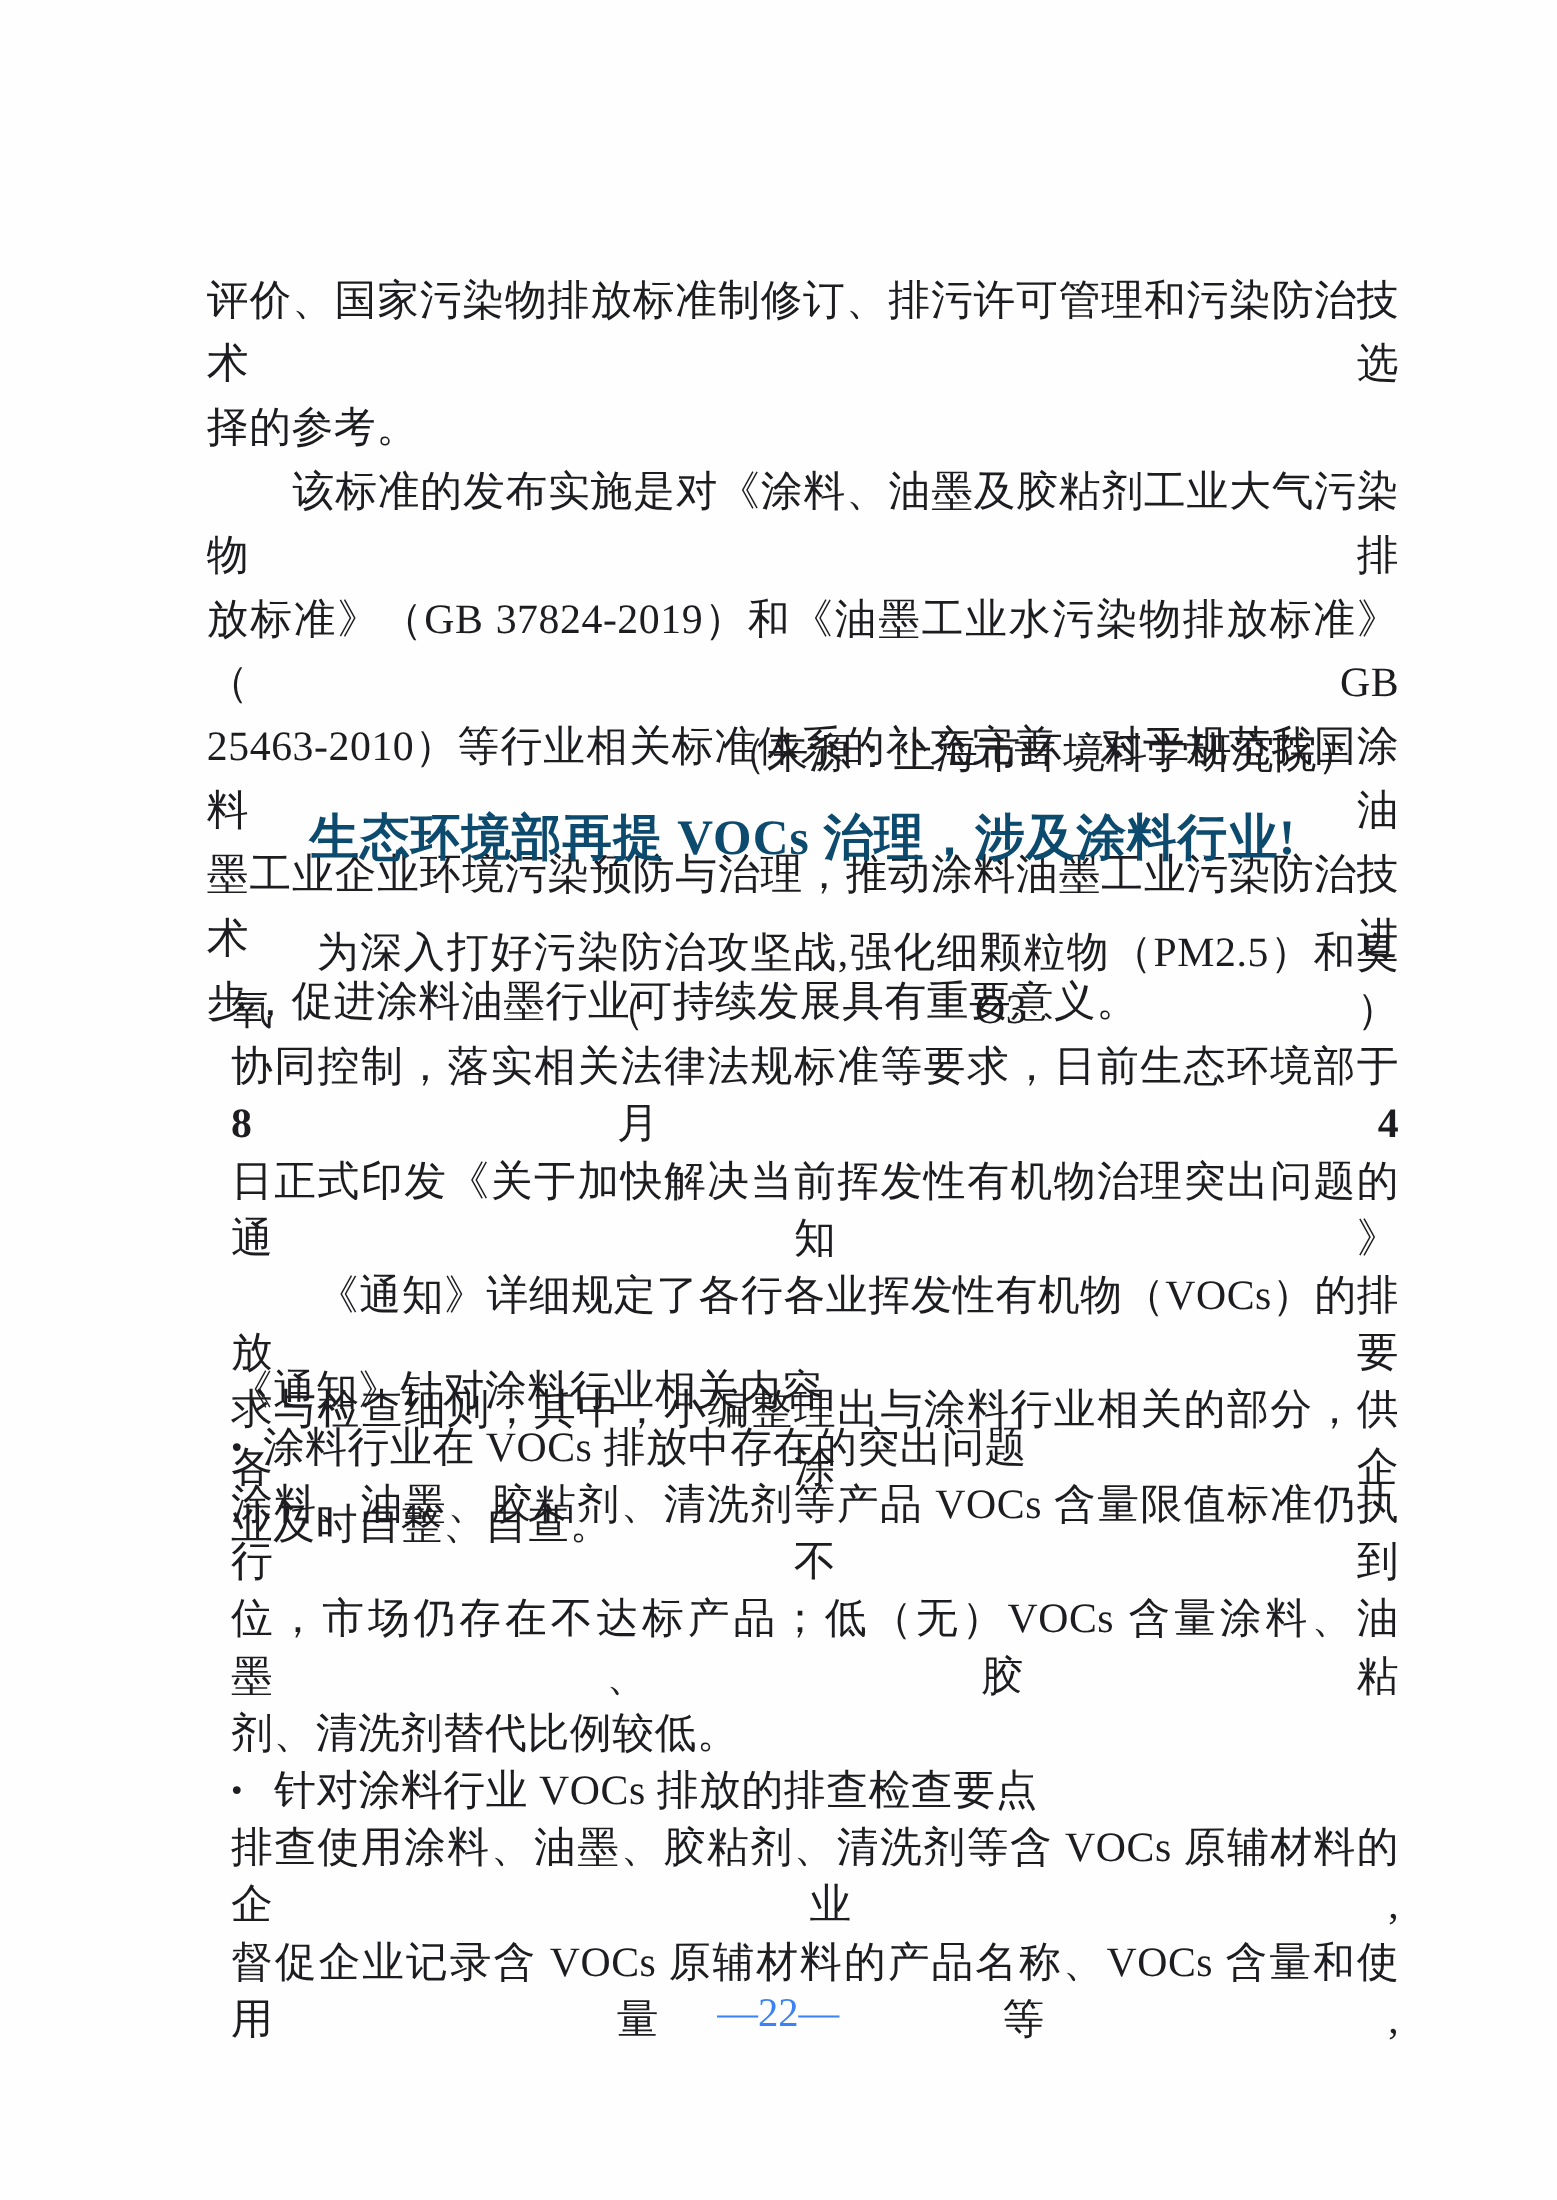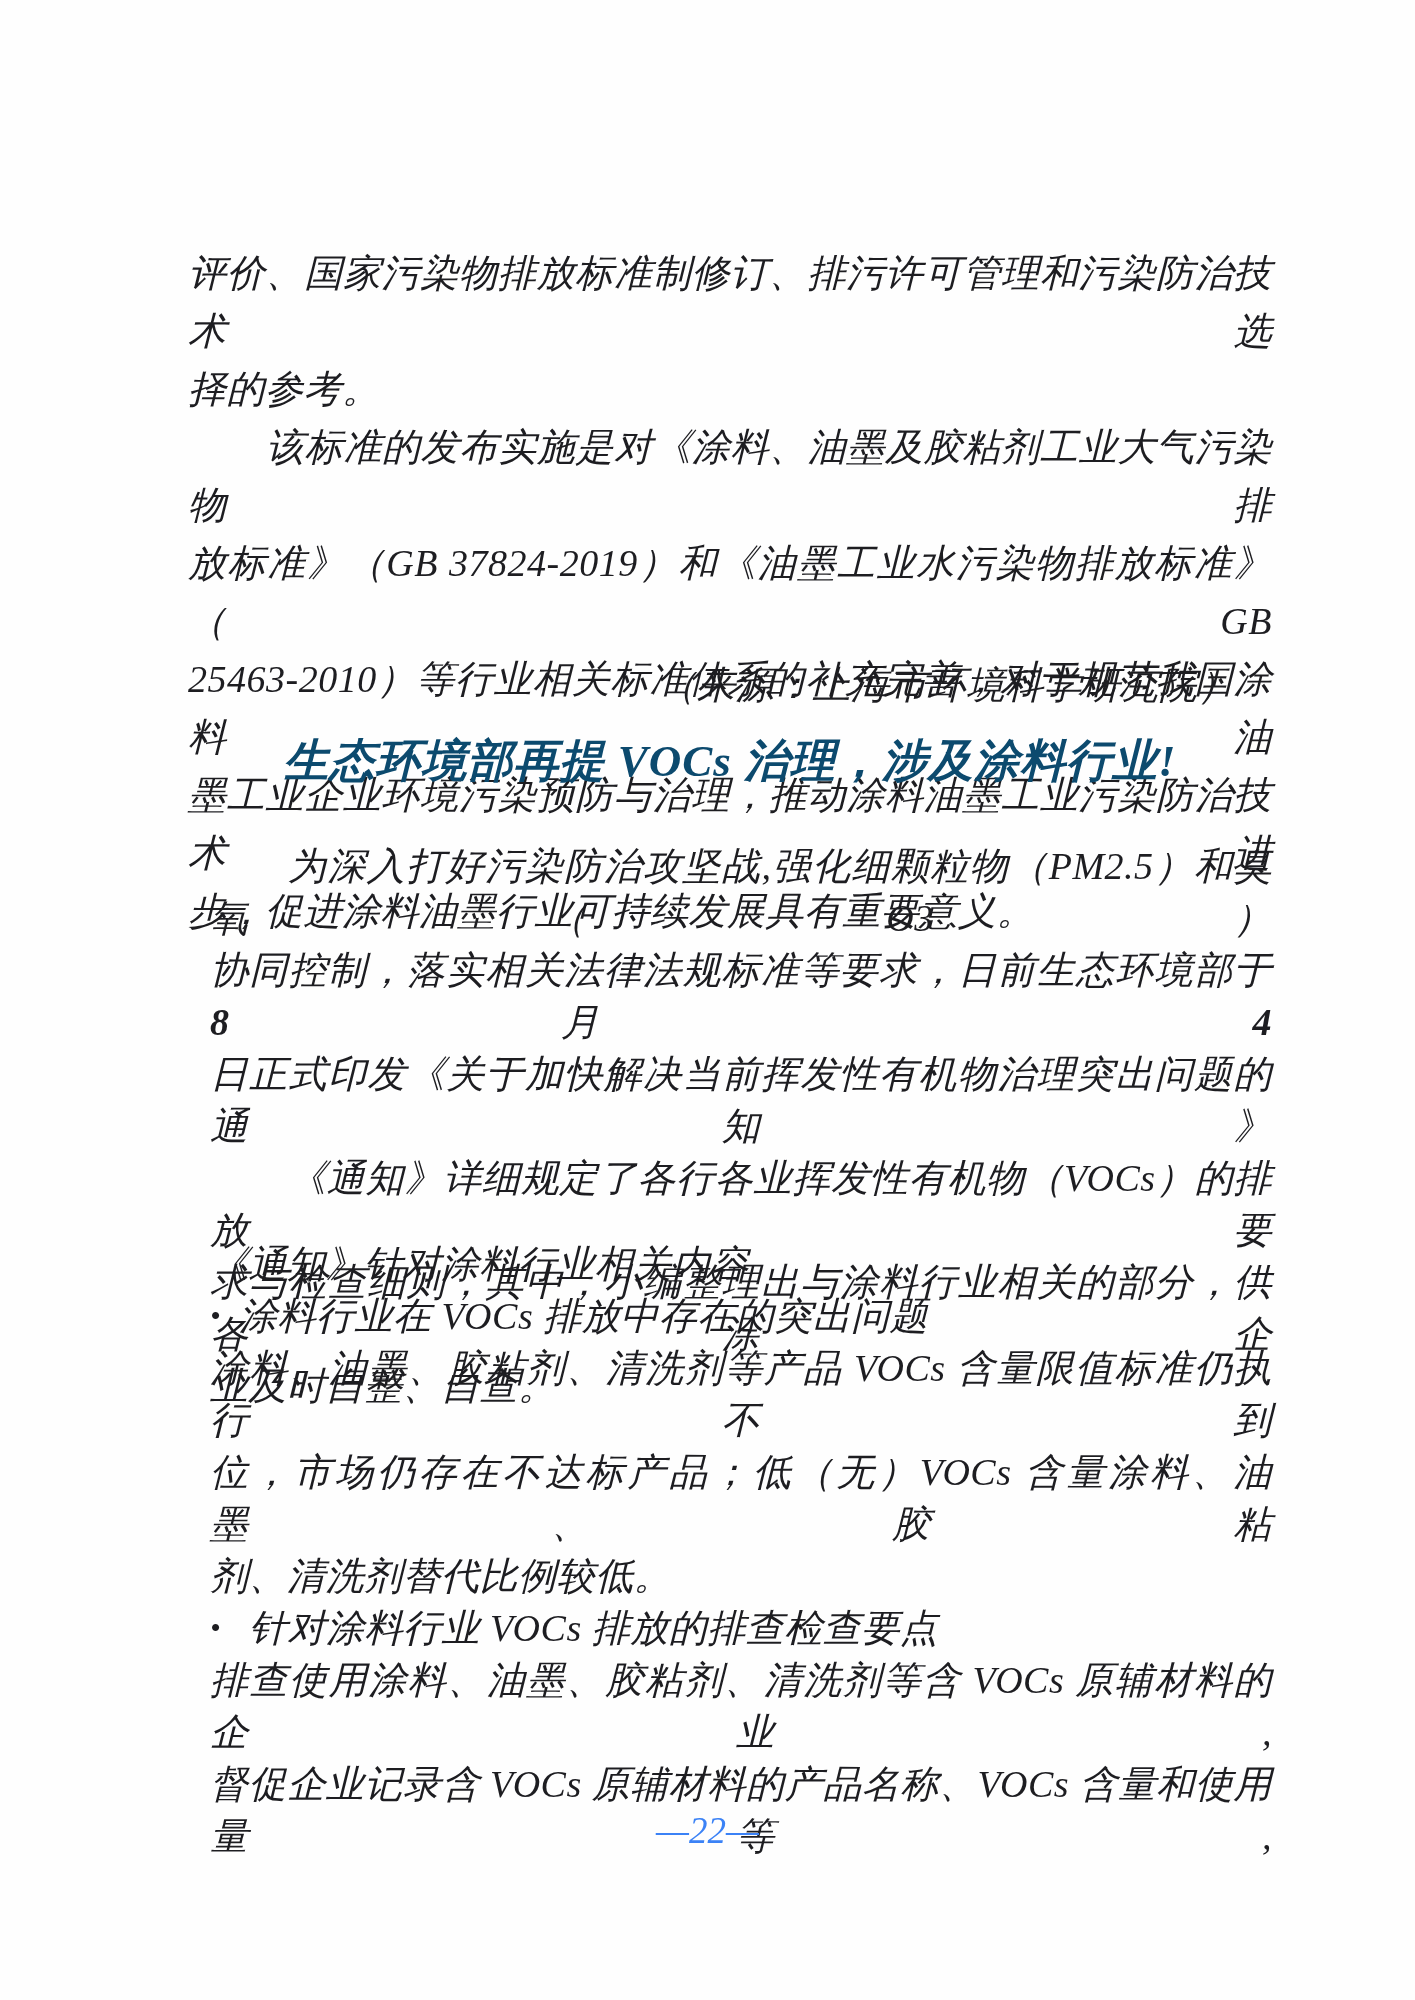--- a/index.html
+++ b/index.html
@@ -4,21 +4,20 @@
 <style>
   html, body { margin: 0; padding: 0; background: #e8e8e8; }
   .page {
     position: relative;
     width: 1415px;
     height: 2000px;
     background: #fefefe;
     font-family: "Liberation Serif", "DejaVu Serif", serif;
     color: #1d1d21;
     overflow: hidden;
-    font-style: italic;
   }
   .textcol {
     position: absolute;
     left: 188px;
     width: 1084px;
   }
   
   .ln {
     font-size: 38px;
     line-height: 58px;

